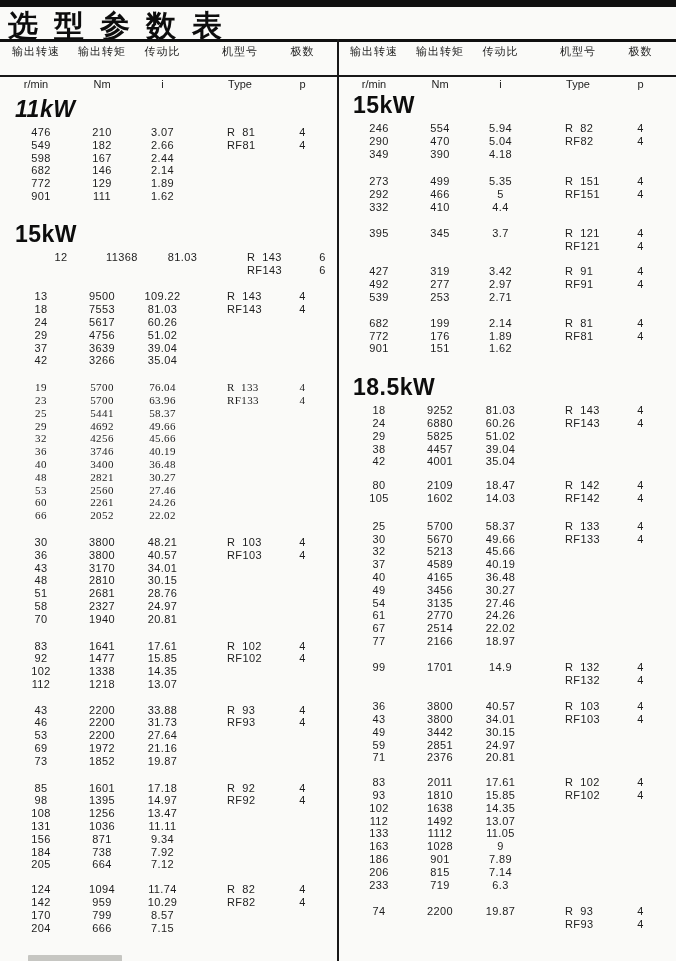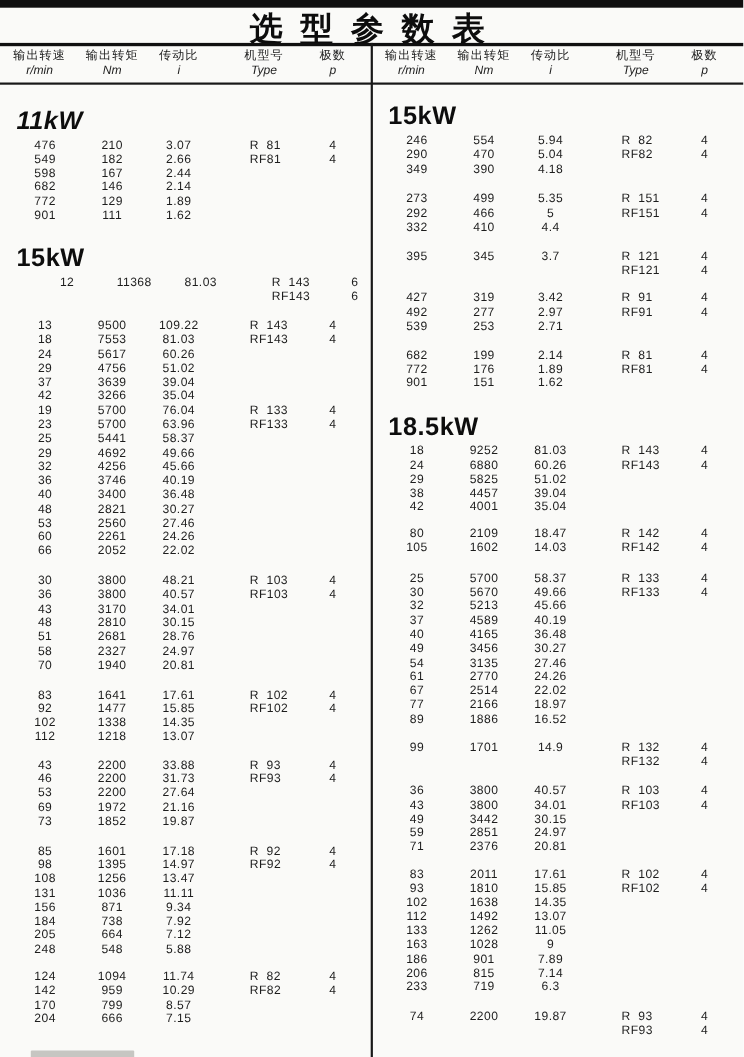--- a/index.html
+++ b/index.html
@@ -7,40 +7,40 @@
     position:relative;
     width:676px;height:961px;
     background:#fafaf8;
     font-family:"Liberation Sans","DejaVu Sans",sans-serif;
     color:#1d1d1d;
     overflow:hidden;
   }
   .top-bar{position:absolute;top:0;left:0;width:676px;height:7px;background:#101010;}
   .title{
     position:absolute;top:6px;left:0;width:676px;
-    margin:0;text-align:center;
+    margin:0;text-align:left;
     font-size:30px;font-weight:bold;
     letter-spacing:16px;padding-right:0;text-indent:8px;
     color:#0d0d0d;white-space:nowrap;
   }
   .title-line{position:absolute;top:39px;left:0;width:676px;height:3px;background:#101010;}
   .header-line{position:absolute;top:75px;left:0;width:676px;height:2px;background:#181818;}
   .center-divider{position:absolute;top:39px;left:337px;width:2px;height:922px;background:#181818;}
 
   .header-half{position:absolute;top:45px;width:338px;display:flex;align-items:flex-end;}
   .header-half.left{left:0;}
   .header-half.right{left:338px;}
   .hcell{display:flex;flex-direction:column;}
   .hc1{width:72px;}
   .hc2{width:60px;}
   .hc3{width:61px;}
   .hc4{width:94px;}
   .hc5{width:31px;}
   .hlabel{font-size:11px;line-height:13px;text-align:center;letter-spacing:1px;}
-  .hunit{font-size:11px;line-height:12px;margin-top:0;text-align:center;font-style:italic;}
+  .hunit{font-size:11px;line-height:12px;margin-top:20px;text-align:center;}
 
   .col{position:absolute;top:78px;width:338px;height:883px;overflow:hidden;}
   .col.left{left:0;}
   .col.right{left:338px;}
 
   .section-heading{
     font-size:23px;font-weight:bold;line-height:26px;height:26px;
     padding-left:15px;color:#0d0d0d;letter-spacing:0.5px;
   }
   .group{}
@@ -217,21 +217,21 @@
           <span class="c c5"></span>
         </div>
         <div class="row">
           <span class="c c1">42</span>
           <span class="c c2">3266</span>
           <span class="c c3">35.04</span>
           <span class="c c4"></span>
           <span class="c c5"></span>
         </div>
       </div>
-      <div class="group" style="">
+      <div class="group" style="margin-top: 14px; font-family: Liberation Serif, serif;">
         <div class="row">
           <span class="c c1">19</span>
           <span class="c c2">5700</span>
           <span class="c c3">76.04</span>
           <span class="c c4">R  133</span>
           <span class="c c5">4</span>
         </div>
         <div class="row">
           <span class="c c1">23</span>
           <span class="c c2">5700</span>
@@ -464,27 +464,20 @@
           <span class="c c4"></span>
           <span class="c c5"></span>
         </div>
         <div class="row">
           <span class="c c1">205</span>
           <span class="c c2">664</span>
           <span class="c c3">7.12</span>
           <span class="c c4"></span>
           <span class="c c5"></span>
         </div>
-        <div class="row">
-          <span class="c c1">248</span>
-          <span class="c c2">548</span>
-          <span class="c c3">5.88</span>
-          <span class="c c4"></span>
-          <span class="c c5"></span>
-        </div>
       </div>
       <div class="group" style="margin-top: 12px;">
         <div class="row">
           <span class="c c1">124</span>
           <span class="c c2">1094</span>
           <span class="c c3">11.74</span>
           <span class="c c4">R  82</span>
           <span class="c c5">4</span>
         </div>
         <div class="row">
@@ -738,27 +731,20 @@
           <span class="c c4"></span>
           <span class="c c5"></span>
         </div>
         <div class="row">
           <span class="c c1">77</span>
           <span class="c c2">2166</span>
           <span class="c c3">18.97</span>
           <span class="c c4"></span>
           <span class="c c5"></span>
         </div>
-        <div class="row">
-          <span class="c c1">89</span>
-          <span class="c c2">1886</span>
-          <span class="c c3">16.52</span>
-          <span class="c c4"></span>
-          <span class="c c5"></span>
-        </div>
       </div>
       <div class="group" style="margin-top: 13px;">
         <div class="row">
           <span class="c c1">99</span>
           <span class="c c2">1701</span>
           <span class="c c3">14.9</span>
           <span class="c c4">R  132</span>
           <span class="c c5">4</span>
         </div>
         <div class="row">
@@ -830,21 +816,21 @@
         </div>
         <div class="row">
           <span class="c c1">112</span>
           <span class="c c2">1492</span>
           <span class="c c3">13.07</span>
           <span class="c c4"></span>
           <span class="c c5"></span>
         </div>
         <div class="row">
           <span class="c c1">133</span>
-          <span class="c c2">1262</span>
+          <span class="c c2">1112</span>
           <span class="c c3">11.05</span>
           <span class="c c4"></span>
           <span class="c c5"></span>
         </div>
         <div class="row">
           <span class="c c1">163</span>
           <span class="c c2">1028</span>
           <span class="c c3">9</span>
           <span class="c c4"></span>
           <span class="c c5"></span>

